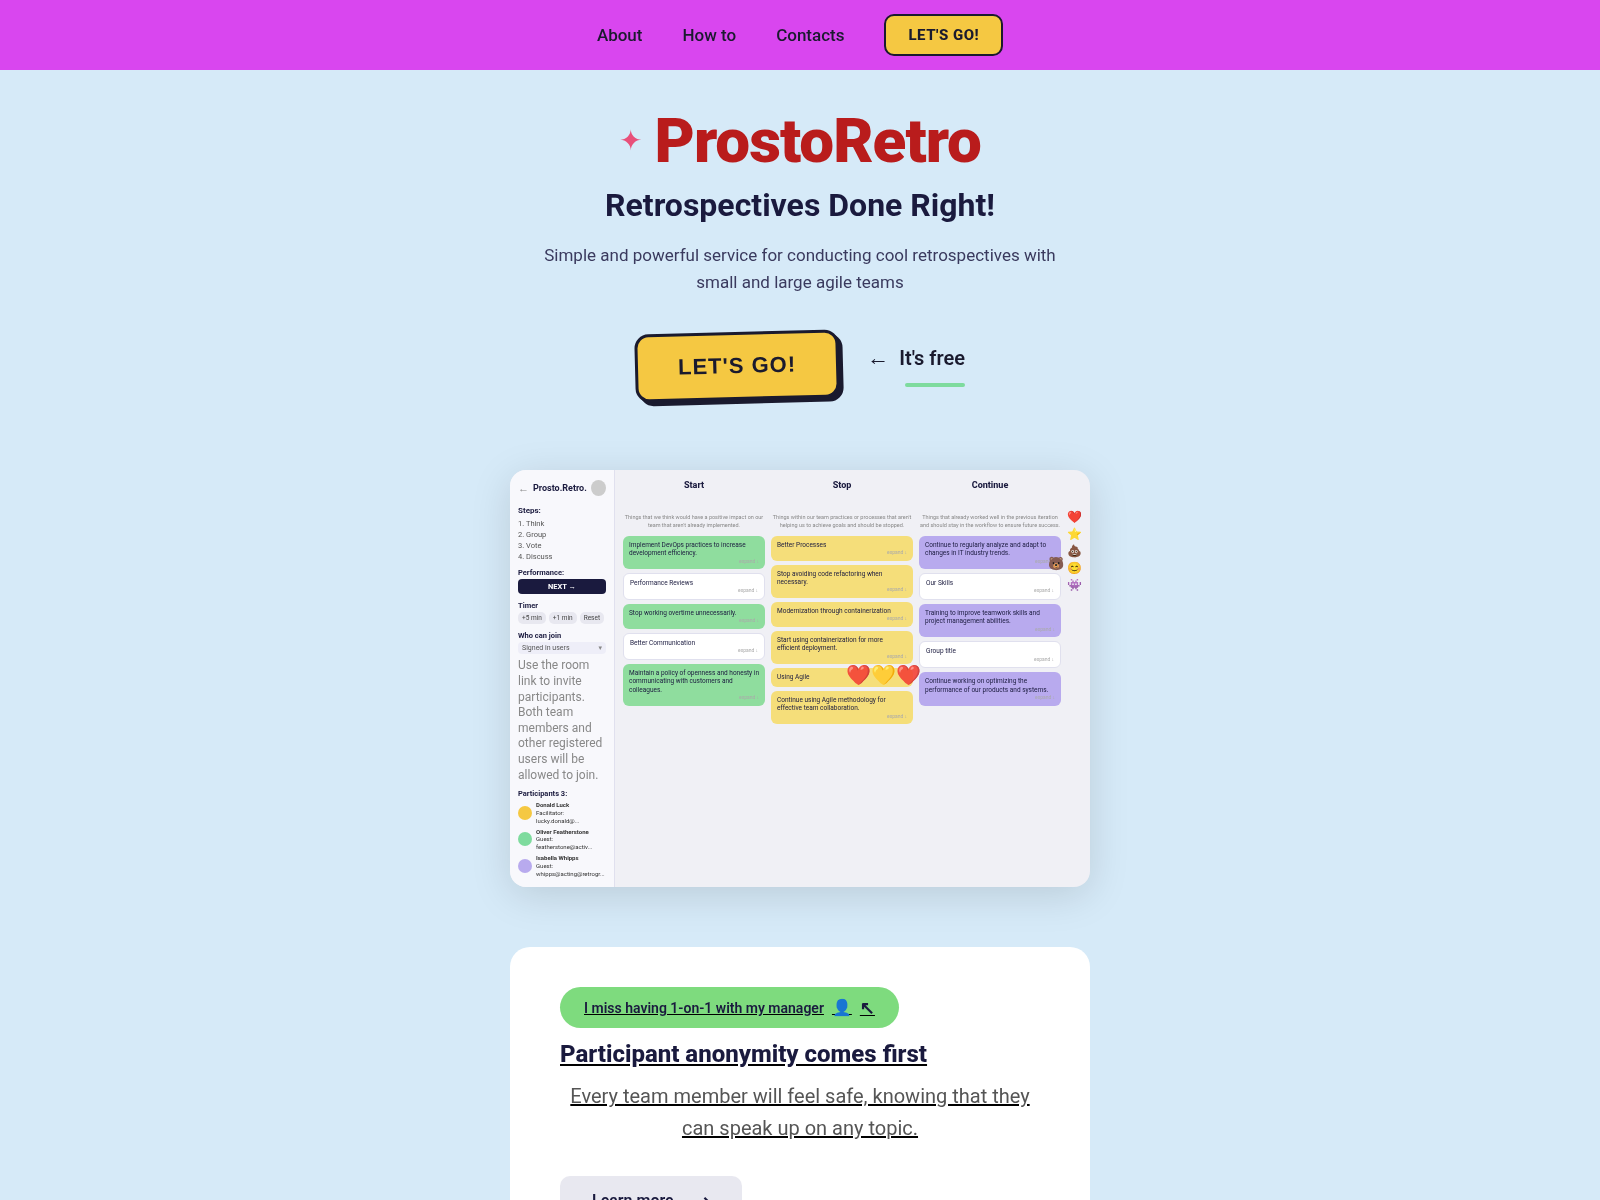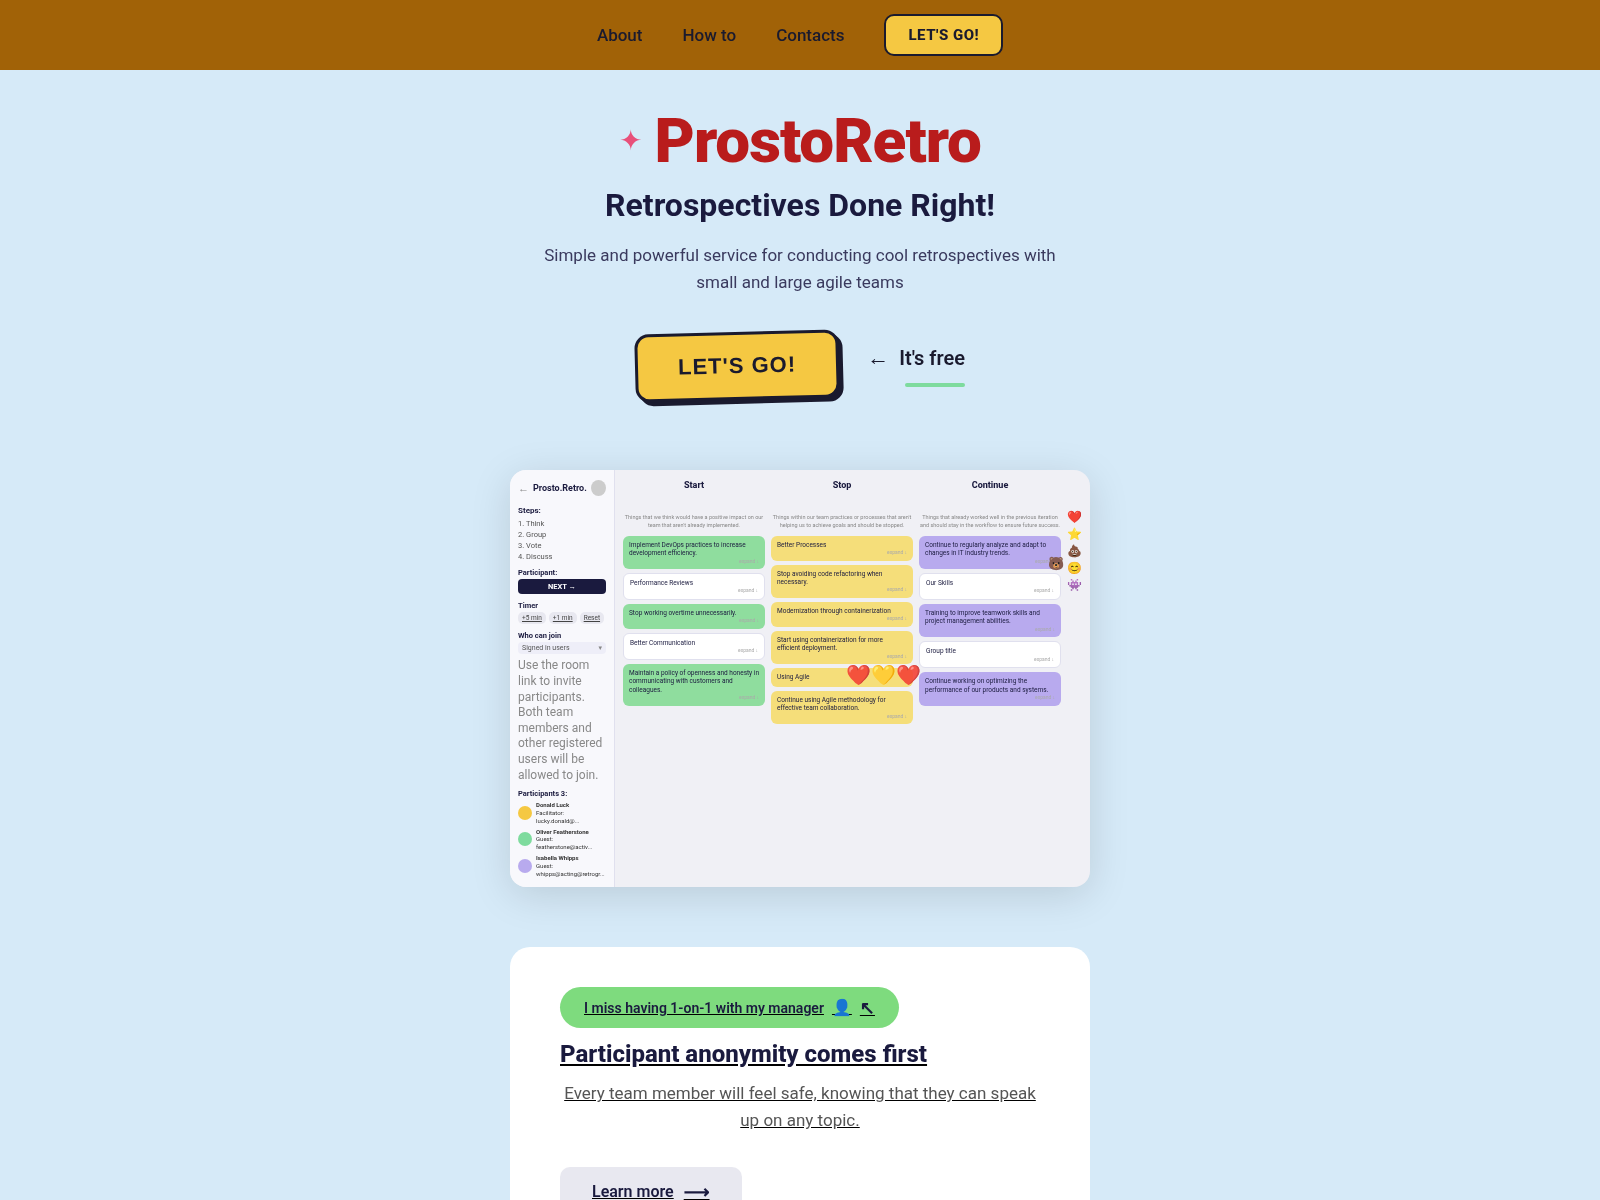--- a/index.html
+++ b/index.html
@@ -10,21 +10,21 @@
       overflow-x: hidden;
     }
 
     
     nav {
       display: flex;
       align-items: center;
       justify-content: center;
       gap: 40px;
       padding: 14px 0;
-      background: #a16207;
+      background: #d946ef;
       position: relative;
       z-index: 10;
     }
     .nav-link {
       text-decoration: none;
       color: #1a1a2e;
       font-size: 17px;
       font-weight: 500;
     }
     .nav-cta {
@@ -212,21 +212,20 @@
       display: flex;
       gap: 3px;
       margin-top: 2px;
     }
     .dash-timer-chip {
       background: #e8e8f0;
       border-radius: 5px;
       font-size: 6.5px;
       padding: 2px 4px;
       color: #444;
-      text-decoration: underline;
     }
     .dash-who-join {
       font-size: 12px;
       color: #888;
       margin-top: 4px;
       line-height: 1.3;
     }
     .dash-signed-row {
       display: flex;
       align-items: center;
@@ -361,21 +360,21 @@
       font-size: 18px;
     }
     .anon-title {
       font-size: 24px;
       font-weight: 800;
       color: #1a1a3e;
       text-align: center;
       margin-bottom: 12px;
     }
     .anon-desc {
-      font-size: 17px;
+      font-size: 20px;
       color: #555;
       text-align: center;
       line-height: 1.6;
       margin-bottom: 32px;
     }
     .learn-more-btn {
       background: #e8e8f0;
       color: #1a1a3e;
       font-size: 16px;
       font-weight: 600;
@@ -434,21 +433,21 @@
         <div class="dash-sidebar-header">
           <span class="dash-back-icon">←</span>
           <span class="dash-logo-text">Prosto.Retro.</span>
           <div class="dash-avatar-sm"></div>
         </div>
         <div class="dash-steps-label">Steps:</div>
         <div class="dash-step">1. Think</div>
         <div class="dash-step">2. Group</div>
         <div class="dash-step">3. Vote</div>
         <div class="dash-step">4. Discuss</div>
-        <div class="dash-section-label">Participant:</div>
+        <div class="dash-section-label">Performance:</div>
         <div class="dash-next-btn">NEXT →</div>
         <div class="dash-section-label">Timer</div>
         <div class="dash-timer-row">
           <div class="dash-timer-chip">+5 min</div>
           <div class="dash-timer-chip">+1 min</div>
           <div class="dash-timer-chip">Reset</div>
         </div>
         <div class="dash-section-label">Who can join</div>
         <div class="dash-signed-row">
           <span class="dash-signed-text">Signed in users</span>

